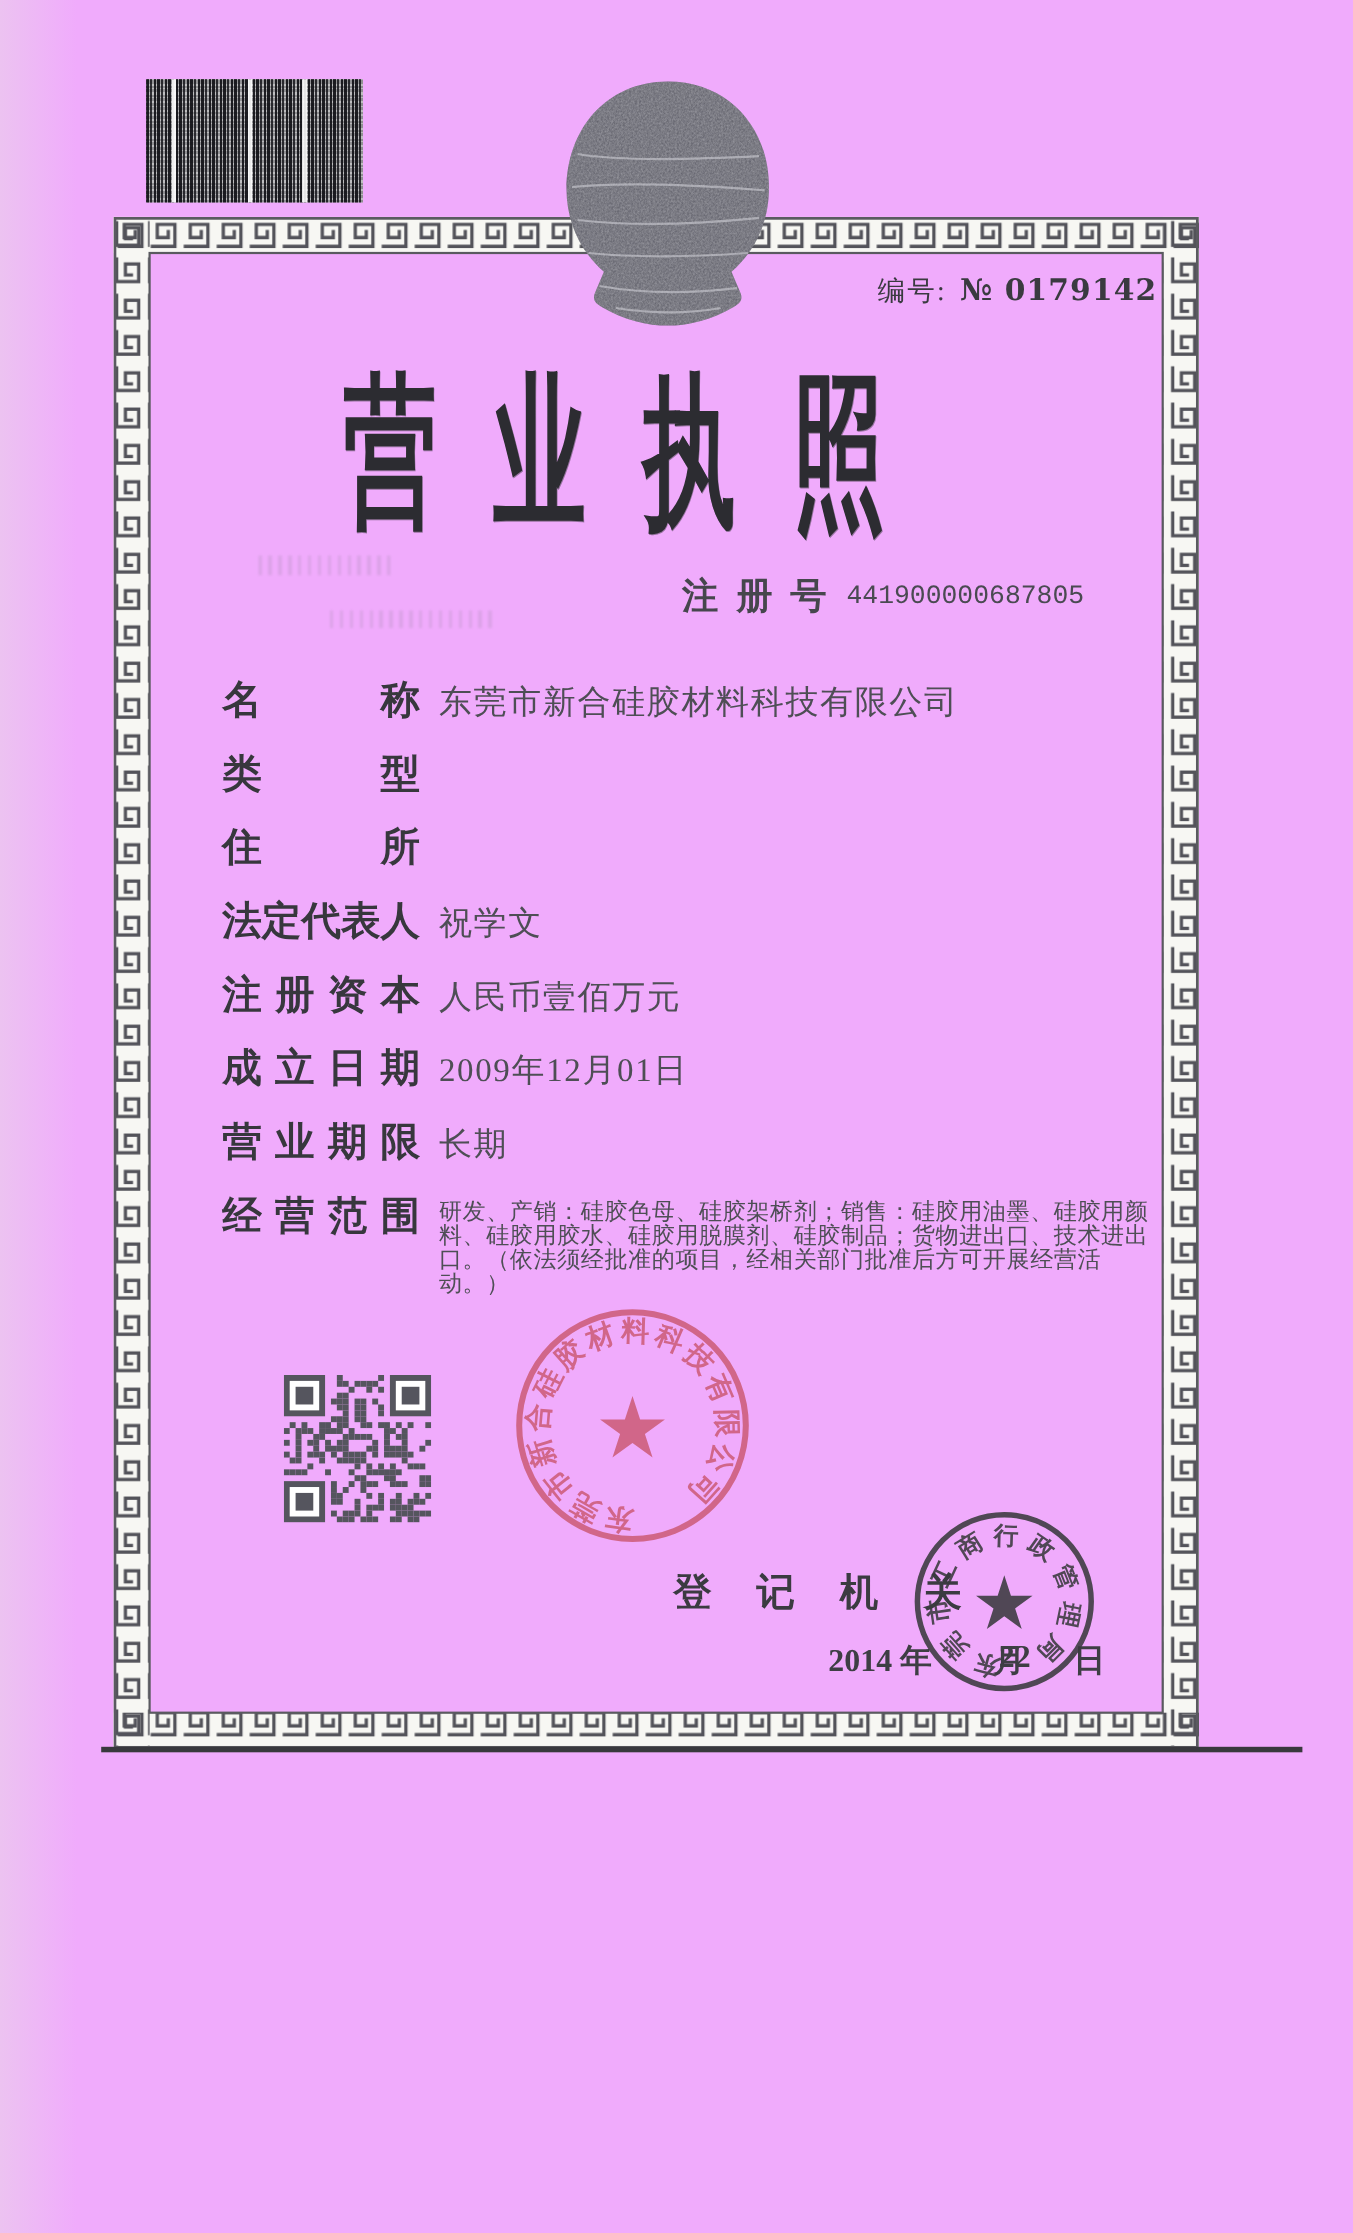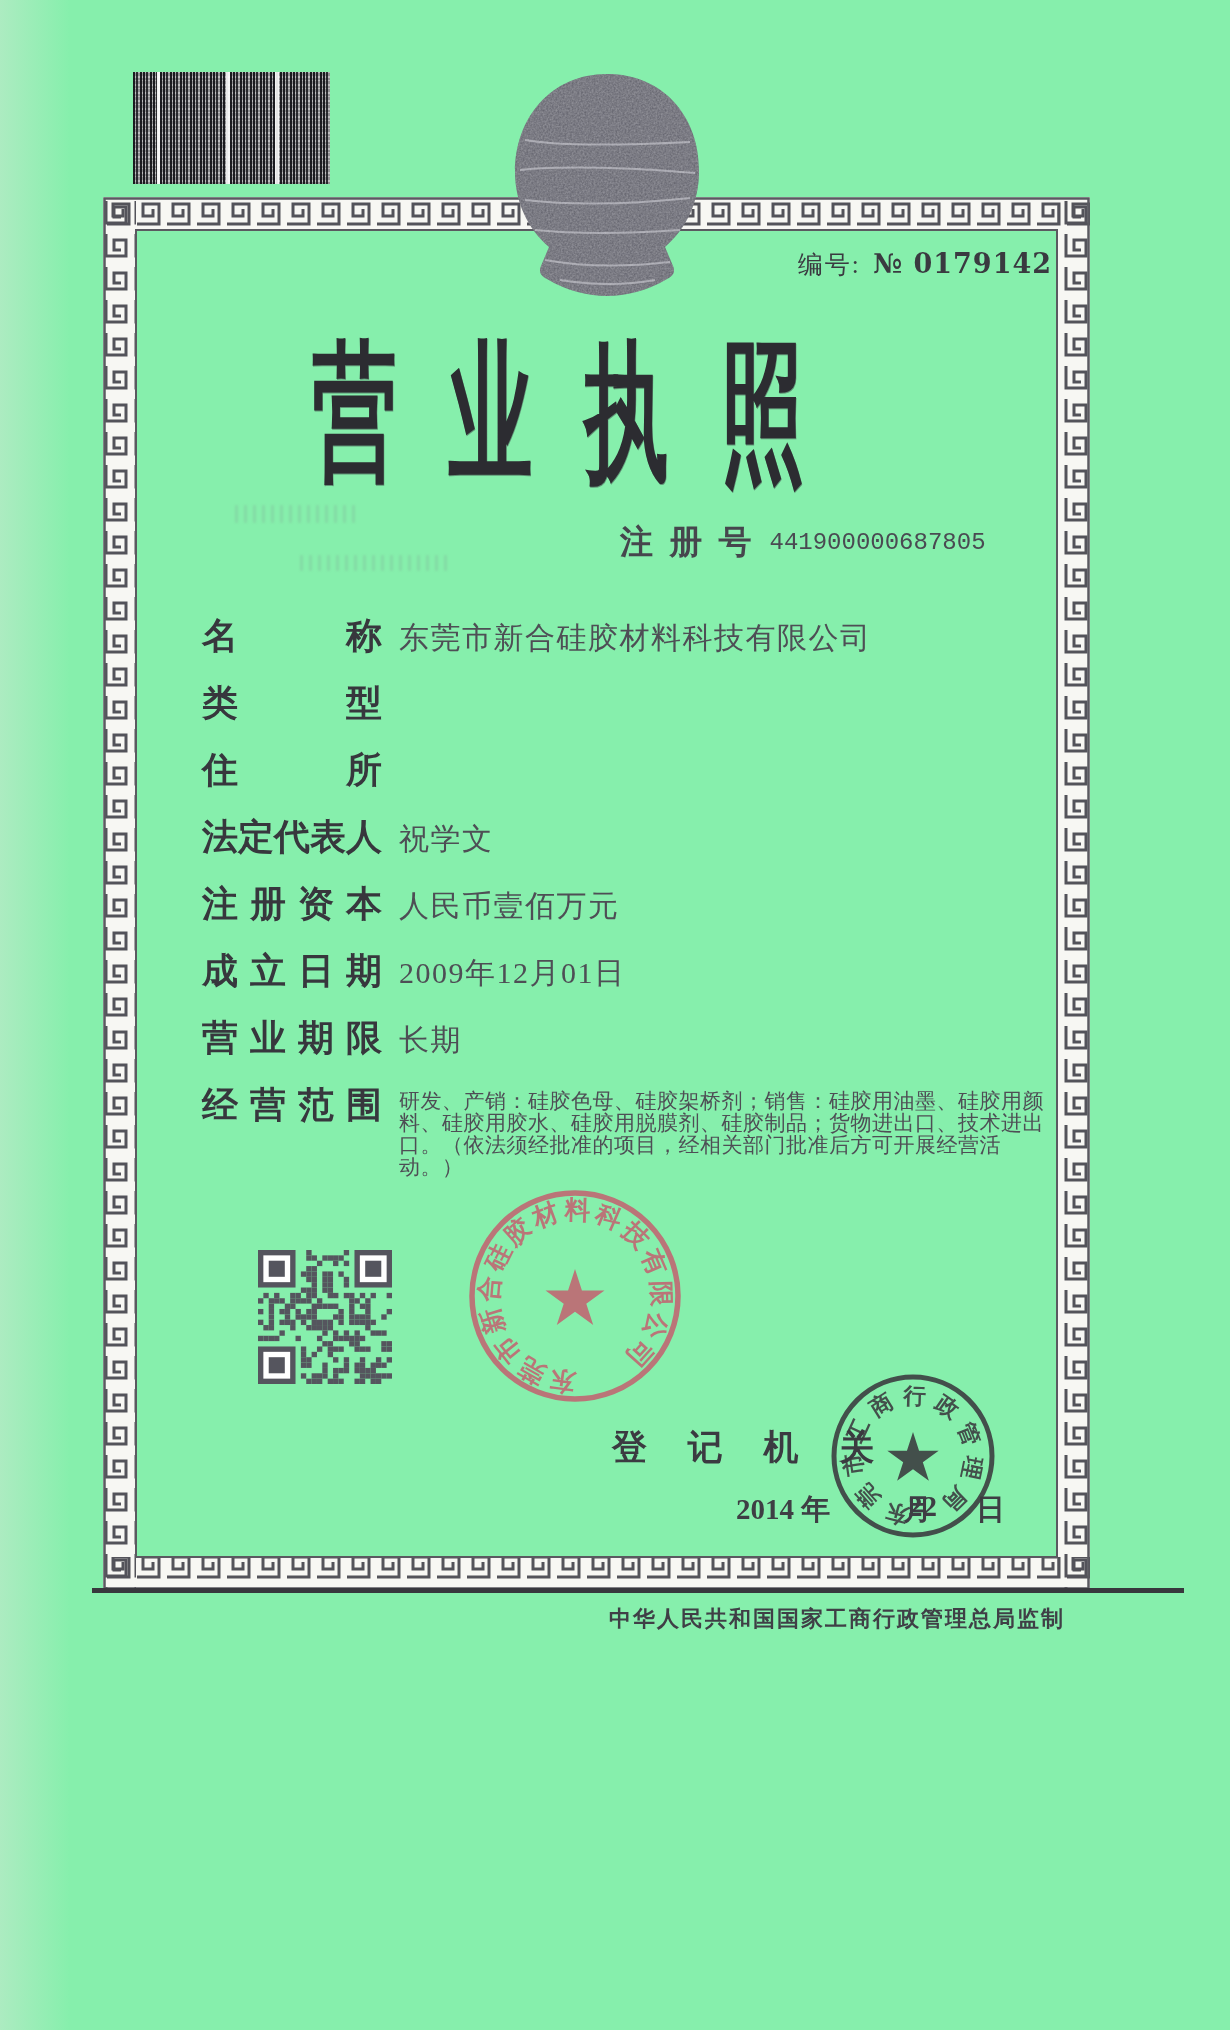--- a/index.html
+++ b/index.html
@@ -1,18 +1,18 @@
 <!DOCTYPE html>
 <html><head>
 <meta charset="utf-8">
 <style>
   html,body{margin:0;padding:0;background:#ffffff;}
   .page{
     position:relative;width:1230px;height:2030px;overflow:hidden;
-    background:#86efac;
+    background:#f0abfc;
     font-family:"Liberation Serif","DejaVu Serif",serif;
   }
   .page::before{
     content:'';position:absolute;left:0;top:0;width:70px;height:100%;
     background:linear-gradient(90deg,#e6e6e0,rgba(252,252,249,0));opacity:.4;pointer-events:none;
   }
   
   .barcode{
     position:absolute;left:133px;top:72px;width:197px;height:112px;
     background:
@@ -43,21 +43,21 @@
   .field-row{display:flex;align-items:baseline;height:67px;}
   .field-label{width:180px;display:flex;justify-content:space-between;font-size:36px;font-weight:700;color:#37373d;flex-shrink:0;}
   .field-value{margin-left:17px;font-size:30px;letter-spacing:1.5px;color:#4e4e55;white-space:nowrap;}
   .field-row.scope-row{height:auto;align-items:flex-start;}
   .scope-row .field-value{font-size:21px;line-height:22px;letter-spacing:.5px;width:650px;padding-top:9px;white-space:normal;}
   .qr{position:absolute;left:258px;top:1250px;}
   .seal-red{position:absolute;left:461px;top:1182px;opacity:.78;}
   .seal-black{position:absolute;left:826px;top:1369px;opacity:.88;}
   .registry-label{position:absolute;left:612px;top:1424px;font-size:35px;font-weight:700;letter-spacing:16px;color:#3b3b41;white-space:nowrap;text-align:center;}
   .date-part{position:absolute;font-size:29px;color:#3e3e44;font-weight:600;white-space:nowrap;}
-  #date-year{left:736px;top:1490px;}
+  #date-year{left:753px;top:1490px;}
   #date-month{left:903px;top:1490px;}
   #date-day{left:908px;top:1490px;}
   #date-day-suffix{left:976px;top:1490px;}
   .footer-rule{position:absolute;left:92px;top:1588px;width:1092px;height:5px;background:#38383d;}
   .footer-left{position:absolute;left:92px;top:1607px;font-size:19px;color:#55555c;font-family:"DejaVu Sans Mono",monospace;letter-spacing:.5px;}
   .footer-right{position:absolute;right:165px;top:1604px;font-size:22px;font-weight:700;color:#3f3f46;letter-spacing:2px;}
   .smudge{position:absolute;opacity:.16;background:repeating-linear-gradient(90deg,#7a7a85 0 3px,transparent 3px 9px);filter:blur(1.2px);}
   #smudge1{left:235px;top:505px;width:120px;height:18px;}
   #smudge2{left:300px;top:555px;width:150px;height:16px;}
   svg text{font-family:"Liberation Serif","DejaVu Serif",serif;font-weight:600;}
@@ -454,15 +454,14 @@
         <text transform="rotate(-16.666666666666657) translate(0,-60)" text-anchor="middle" dominant-baseline="central" font-size="22.5" fill="#3a3a3e">商</text>
         <text transform="rotate(16.666666666666686) translate(0,-60)" text-anchor="middle" dominant-baseline="central" font-size="22.5" fill="#3a3a3e">行</text>
         <text transform="rotate(50) translate(0,-60)" text-anchor="middle" dominant-baseline="central" font-size="22.5" fill="#3a3a3e">政</text>
         <text transform="rotate(83.33333333333334) translate(0,-60)" text-anchor="middle" dominant-baseline="central" font-size="22.5" fill="#3a3a3e">管</text>
         <text transform="rotate(116.66666666666669) translate(0,-60)" text-anchor="middle" dominant-baseline="central" font-size="22.5" fill="#3a3a3e">理</text>
         <text transform="rotate(150) translate(0,-60)" text-anchor="middle" dominant-baseline="central" font-size="22.5" fill="#3a3a3e">局</text>
       </g>
   </svg>
 
   <div class="footer-rule"></div>
-  <div class="footer-right">中华人民共和国国家工商行政管理总局监制</div>
 
 </div>
 
 </body></html>

